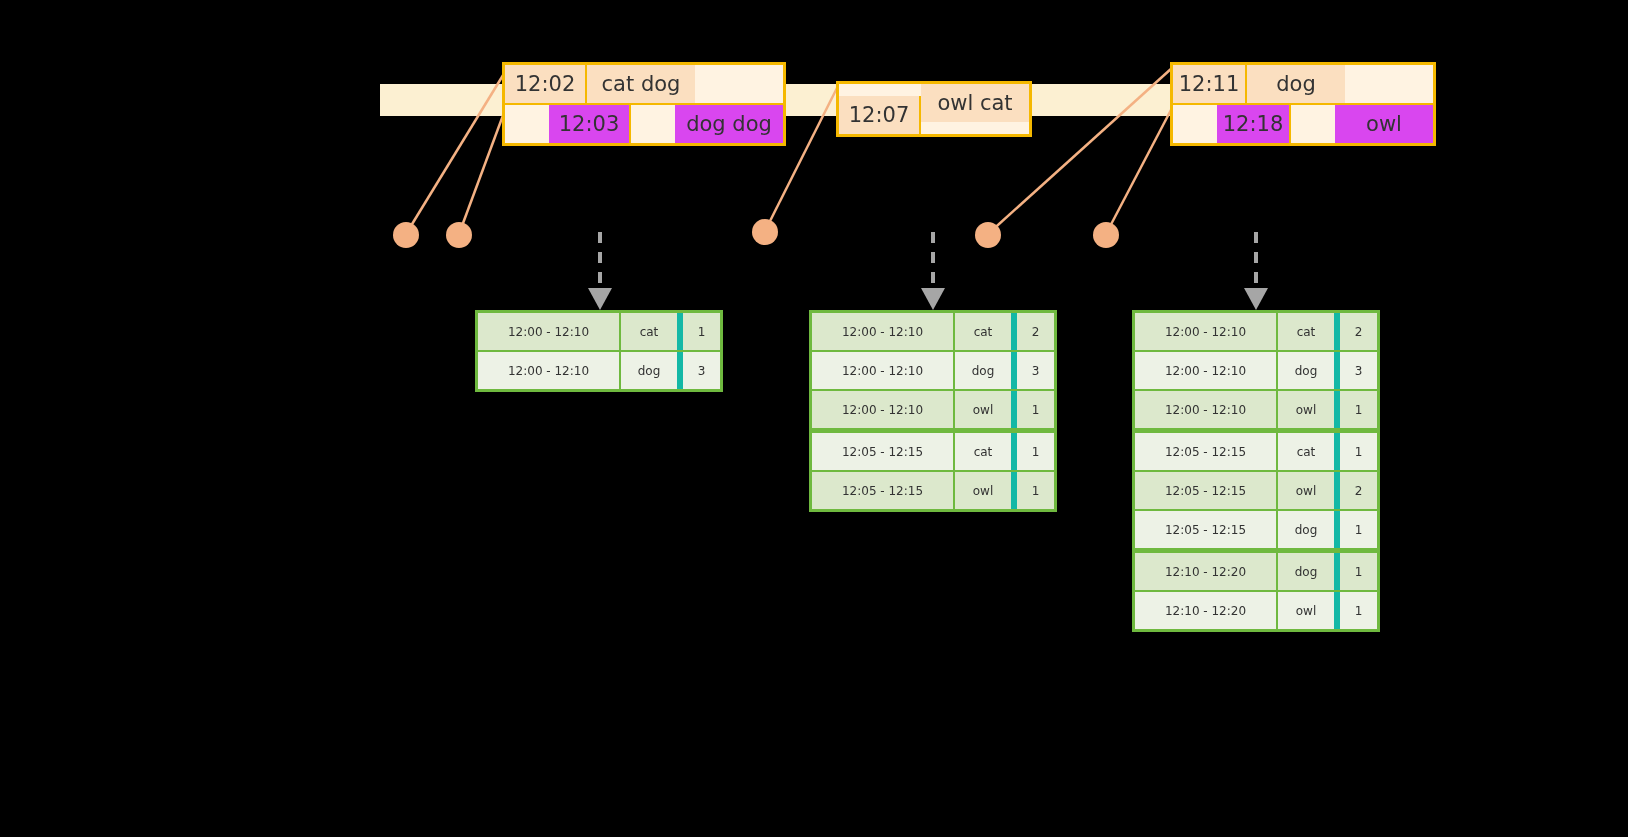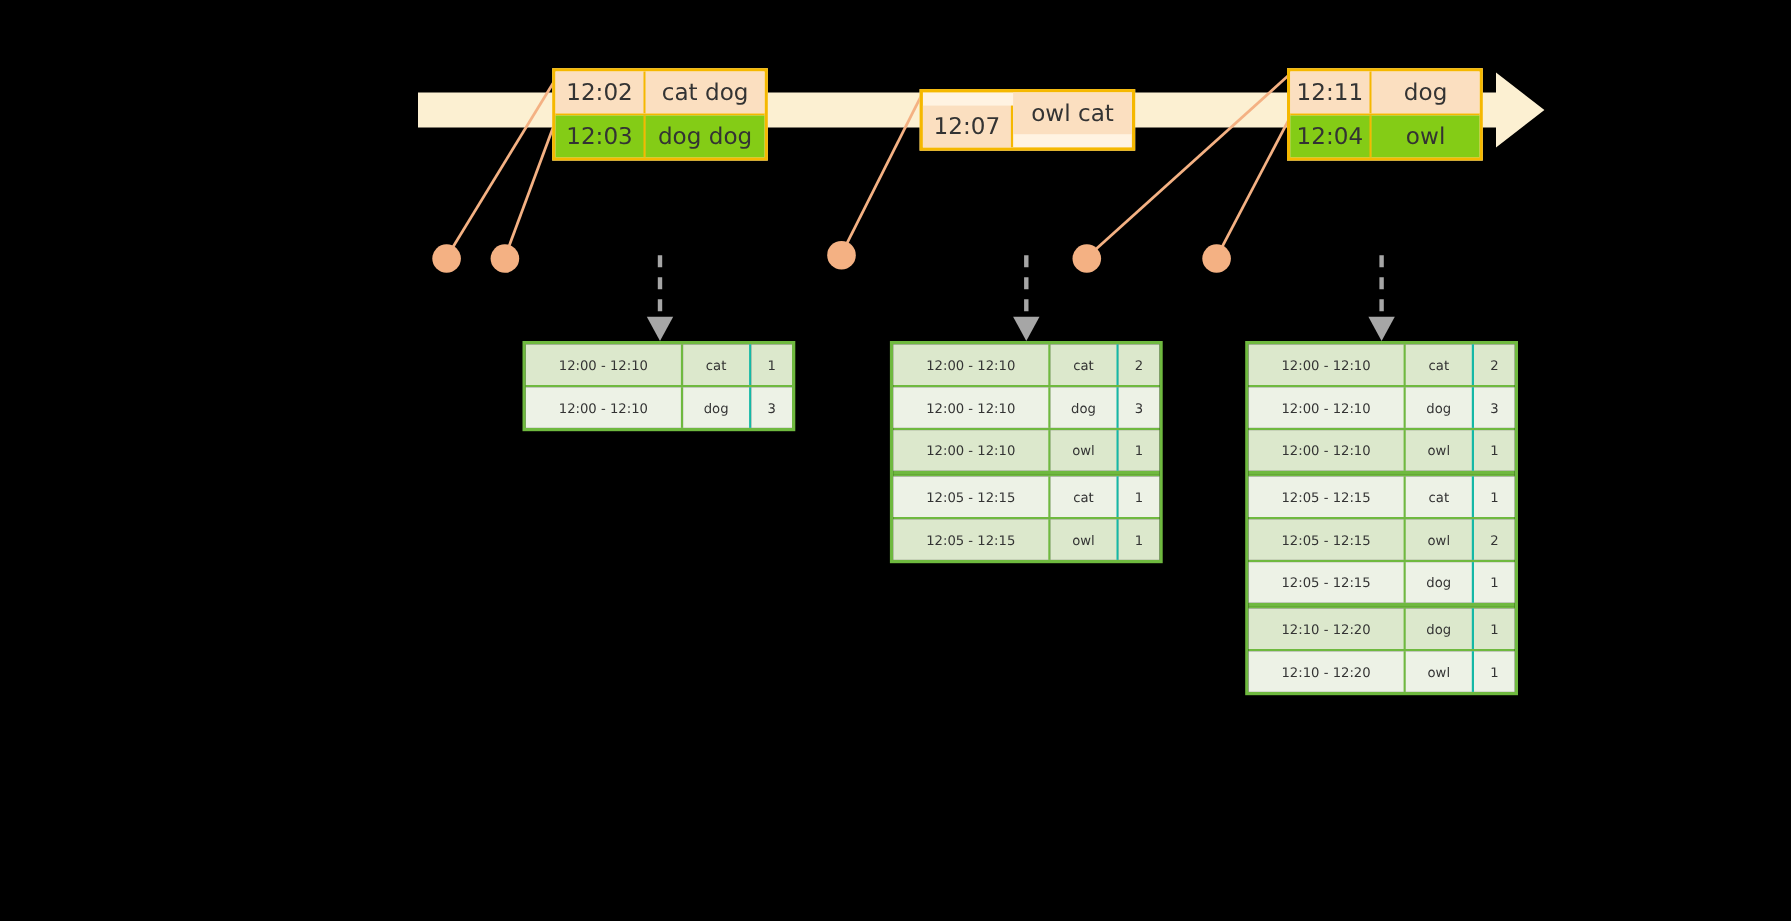--- a/index.html
+++ b/index.html
@@ -10,30 +10,30 @@
 
   
   .evt{position:absolute;border:3px solid #F5B800;border-collapse:collapse;
        background:#FFF3E2;z-index:5;}
   .evt .row{display:flex;}
   .evt .row + .row{border-top:2px solid #F5B800;}
   .evt .c{font-size:21px;color:#333;display:flex;align-items:center;
           justify-content:center;box-sizing:border-box;height:38px;}
   .evt .c.time{border-right:2px solid #F5B800;}
   .evt .row.dark .c{background:#FBDFC0;}
-  .evt .row.light .c{background:#84cc16;}
+  .evt .row.light .c{background:#d946ef;margin-left:44px;}
 
   
   .res{position:absolute;border:3px solid #6FB93F;box-sizing:content-box;z-index:5;}
   .res .row{display:flex;}
   .res .row + .row{border-top:2px solid #6FB93F;}
   .res .c{font-size:12px;color:#333;display:flex;align-items:center;
           justify-content:center;box-sizing:border-box;height:37px;}
   .res .c.win{border-right:2px solid #6FB93F;}
-  .res .c.key{border-right:2px solid #14b8a6;}
+  .res .c.key{border-right:6px solid #14b8a6;}
   .res .row.dark .c{background:#DCE8CC;}
   .res .row.light .c{background:#EDF2E6;}
   .res .row.grpend{border-bottom:3px solid #6FB93F;}
 </style>
 </head>
 <body>
 
 <div class="stage">
 
   <svg class="wires" viewBox="0 0 1628 837">
@@ -91,21 +91,21 @@
       <div class="c words" style="width:108px;">owl cat</div>
     </div>
   </div>
 
   <div class="evt" style="left:1170px;top:62px;">
     <div class="row dark">
       <div class="c time" style="width:74px;">12:11</div>
       <div class="c words" style="width:98px;">dog</div>
     </div>
     <div class="row light">
-      <div class="c time" style="width:74px;">12:04</div>
+      <div class="c time" style="width:74px;">12:18</div>
       <div class="c words" style="width:98px;">owl</div>
     </div>
   </div>
 
   <div class="res" style="left:475px;top:310px;">
     <div class="row dark">
       <div class="c win" style="width:143px;">12:00 - 12:10</div>
       <div class="c key" style="width:62px;">cat</div>
       <div class="c cnt" style="width:37px;">1</div>
     </div>

